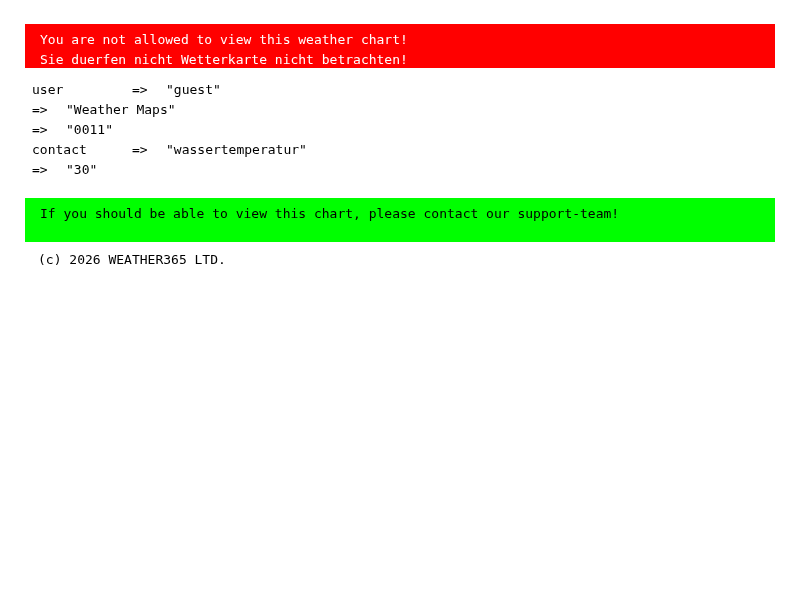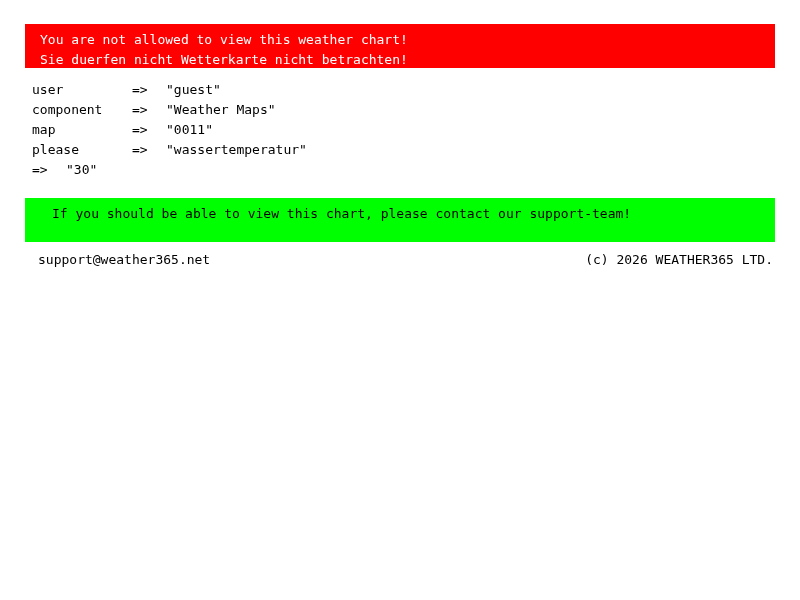--- a/index.html
+++ b/index.html
@@ -29,21 +29,20 @@
   }
   .banner-error {
     top: 24px;
     background: #ff0000;
     height: 44px;
   }
   .banner-info {
     top: 198px;
     background: #00ff00;
     height: 44px;
-    padding-left: 12px;
   }
   .banner-line {
     font-family: "DejaVu Sans Mono", monospace;
     font-size: 13px;
     line-height: 20px;
     white-space: pre;
     padding-left: 15px;
     color: #000000;
   }
   .banner-error .banner-line {
@@ -95,42 +94,39 @@
     <div class="banner-line">Sie duerfen nicht Wetterkarte nicht betrachten!</div>
   </div>
 
   <div class="params">
     <div class="param-row">
       <span class="param-key">user</span>
       <span class="param-arrow">=&gt;</span>
       <span class="param-val">"guest"</span>
     </div>
     <div class="param-row">
-      <span class="param-key">component</span>
       <span class="param-arrow">=&gt;</span>
       <span class="param-val">"Weather Maps"</span>
     </div>
     <div class="param-row">
-      <span class="param-key">map</span>
       <span class="param-arrow">=&gt;</span>
       <span class="param-val">"0011"</span>
     </div>
     <div class="param-row">
-      <span class="param-key">please</span>
+      <span class="param-key">contact</span>
       <span class="param-arrow">=&gt;</span>
       <span class="param-val">"wassertemperatur"</span>
     </div>
     <div class="param-row">
       <span class="param-arrow">=&gt;</span>
       <span class="param-val">"30"</span>
     </div>
   </div>
 
   <div class="banner banner-info">
     <div class="banner-line">If you should be able to view this chart, please contact our support-team!</div>
   </div>
 
   <div class="footer">
-    <a href="#">support@weather365.net</a>
     <span>(c) 2026 WEATHER365 LTD.</span>
   </div>
 
 </div>
 
 </body></html>

